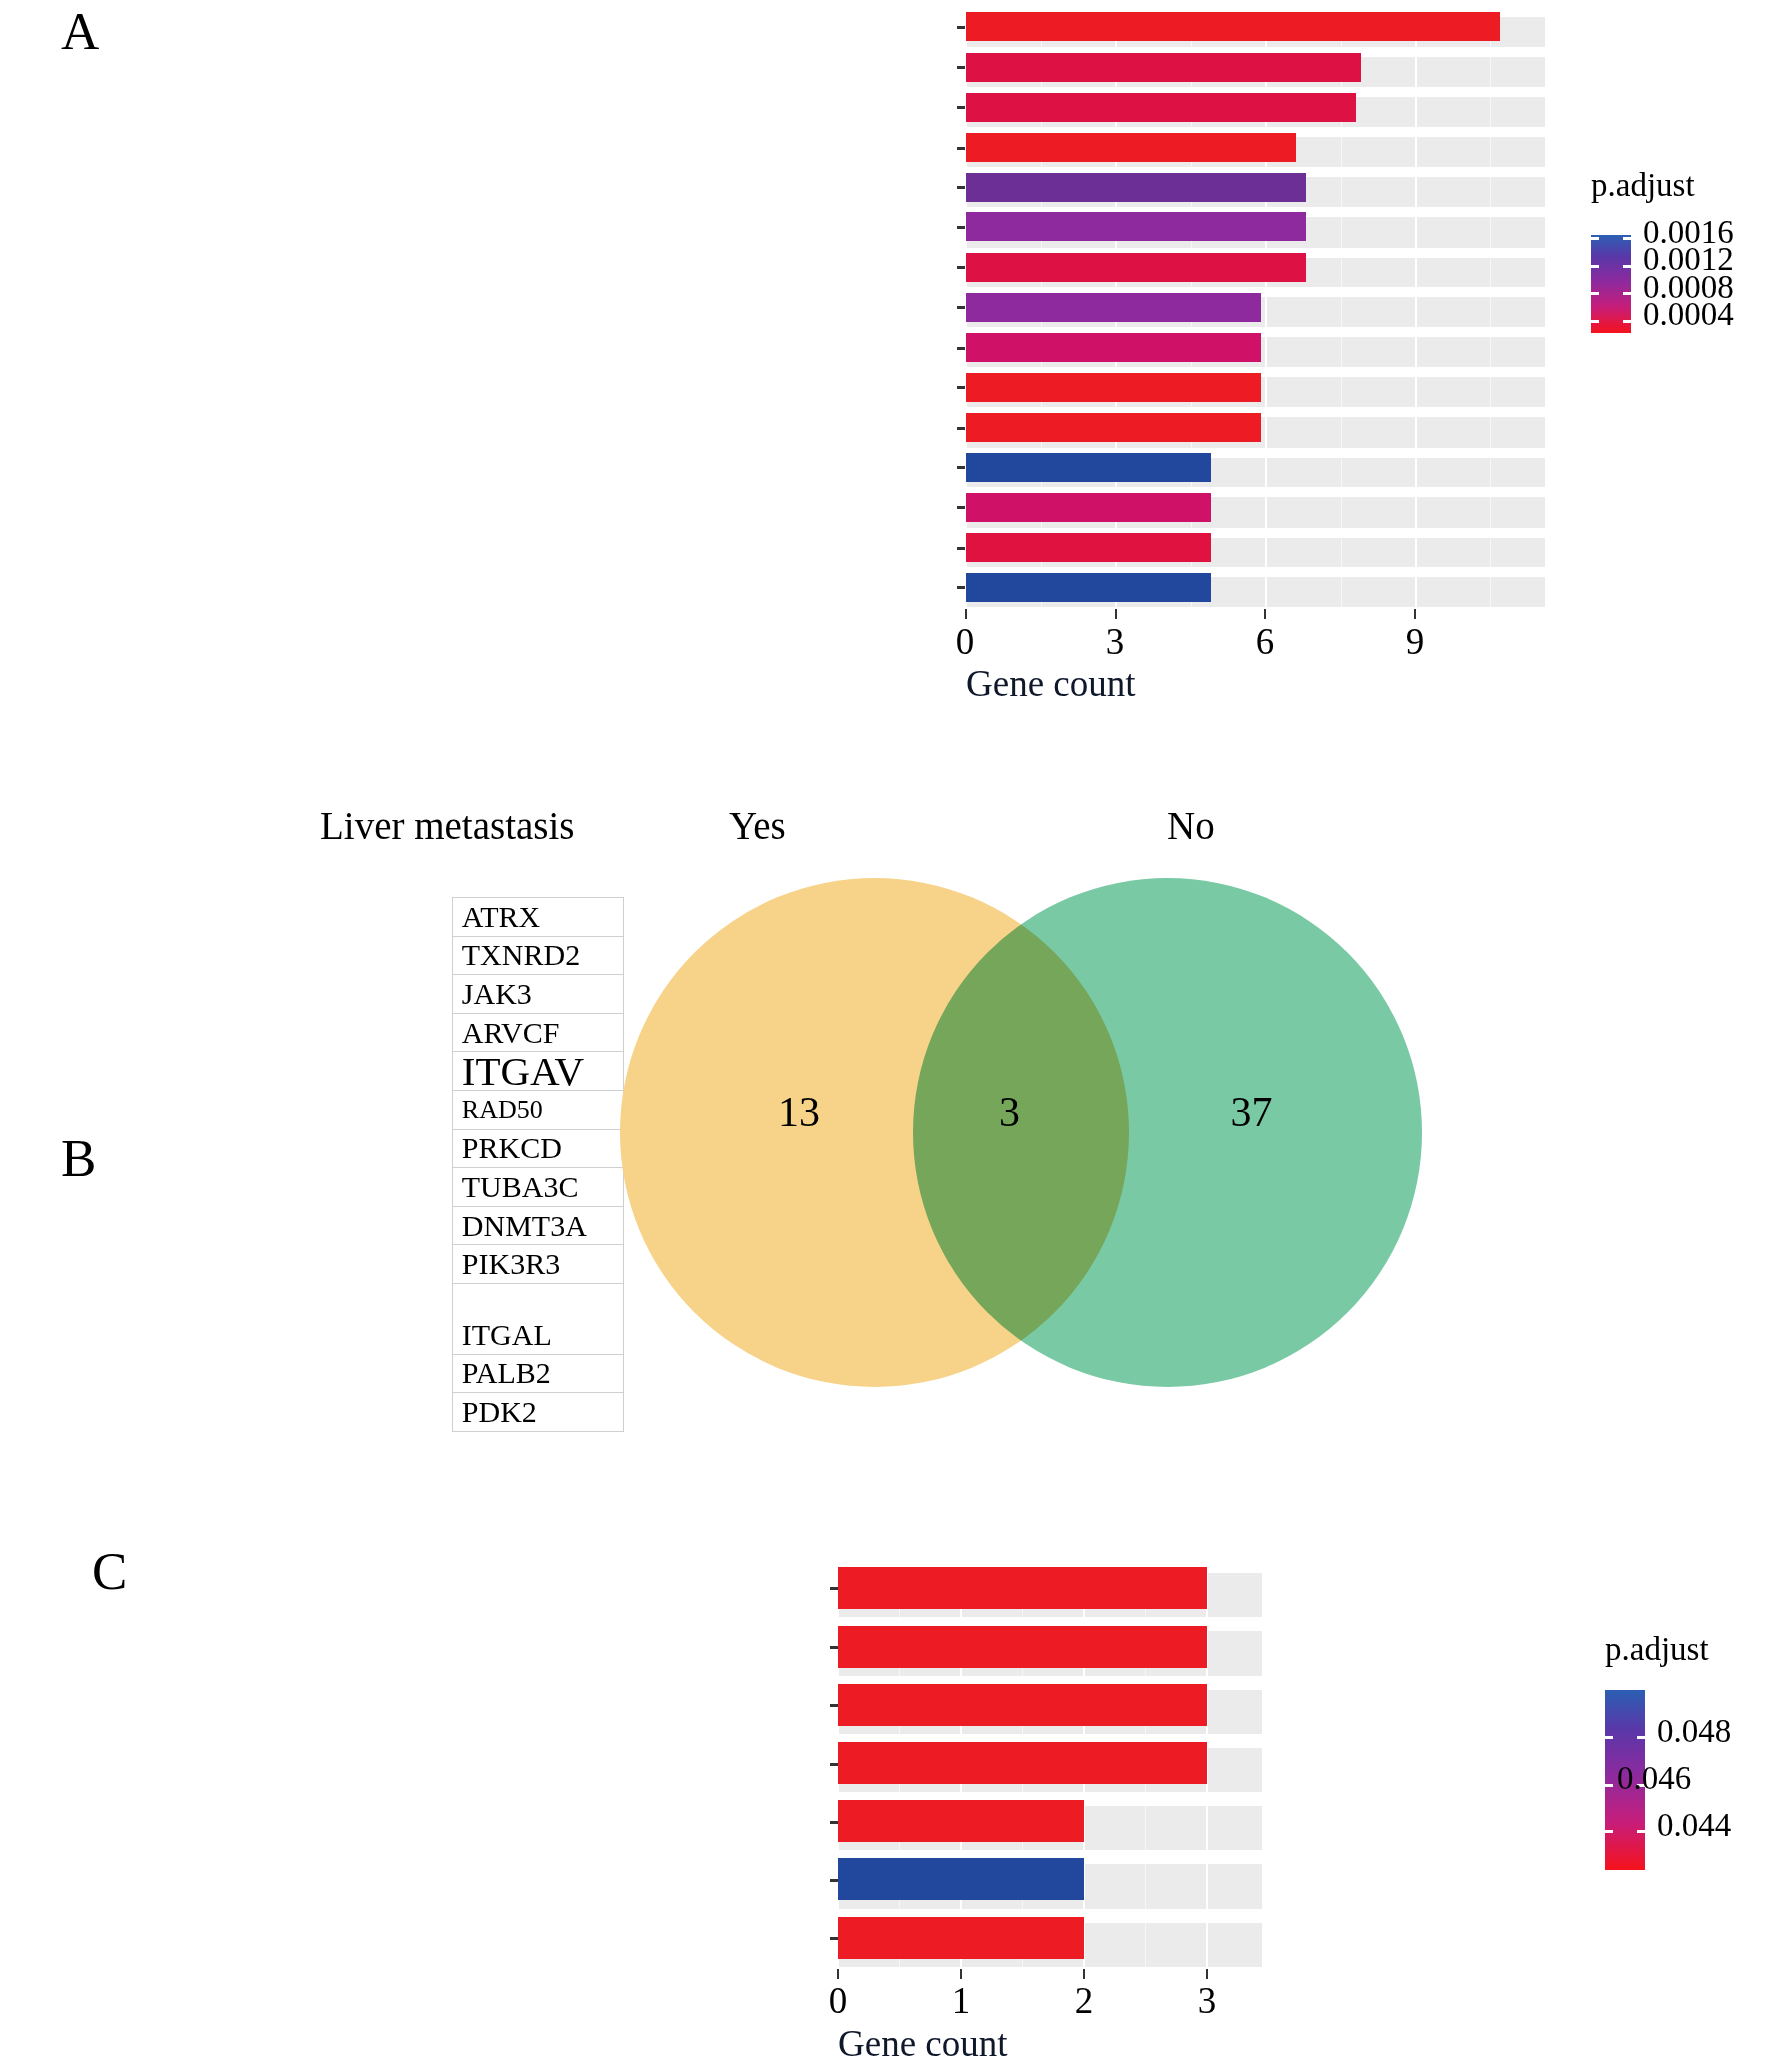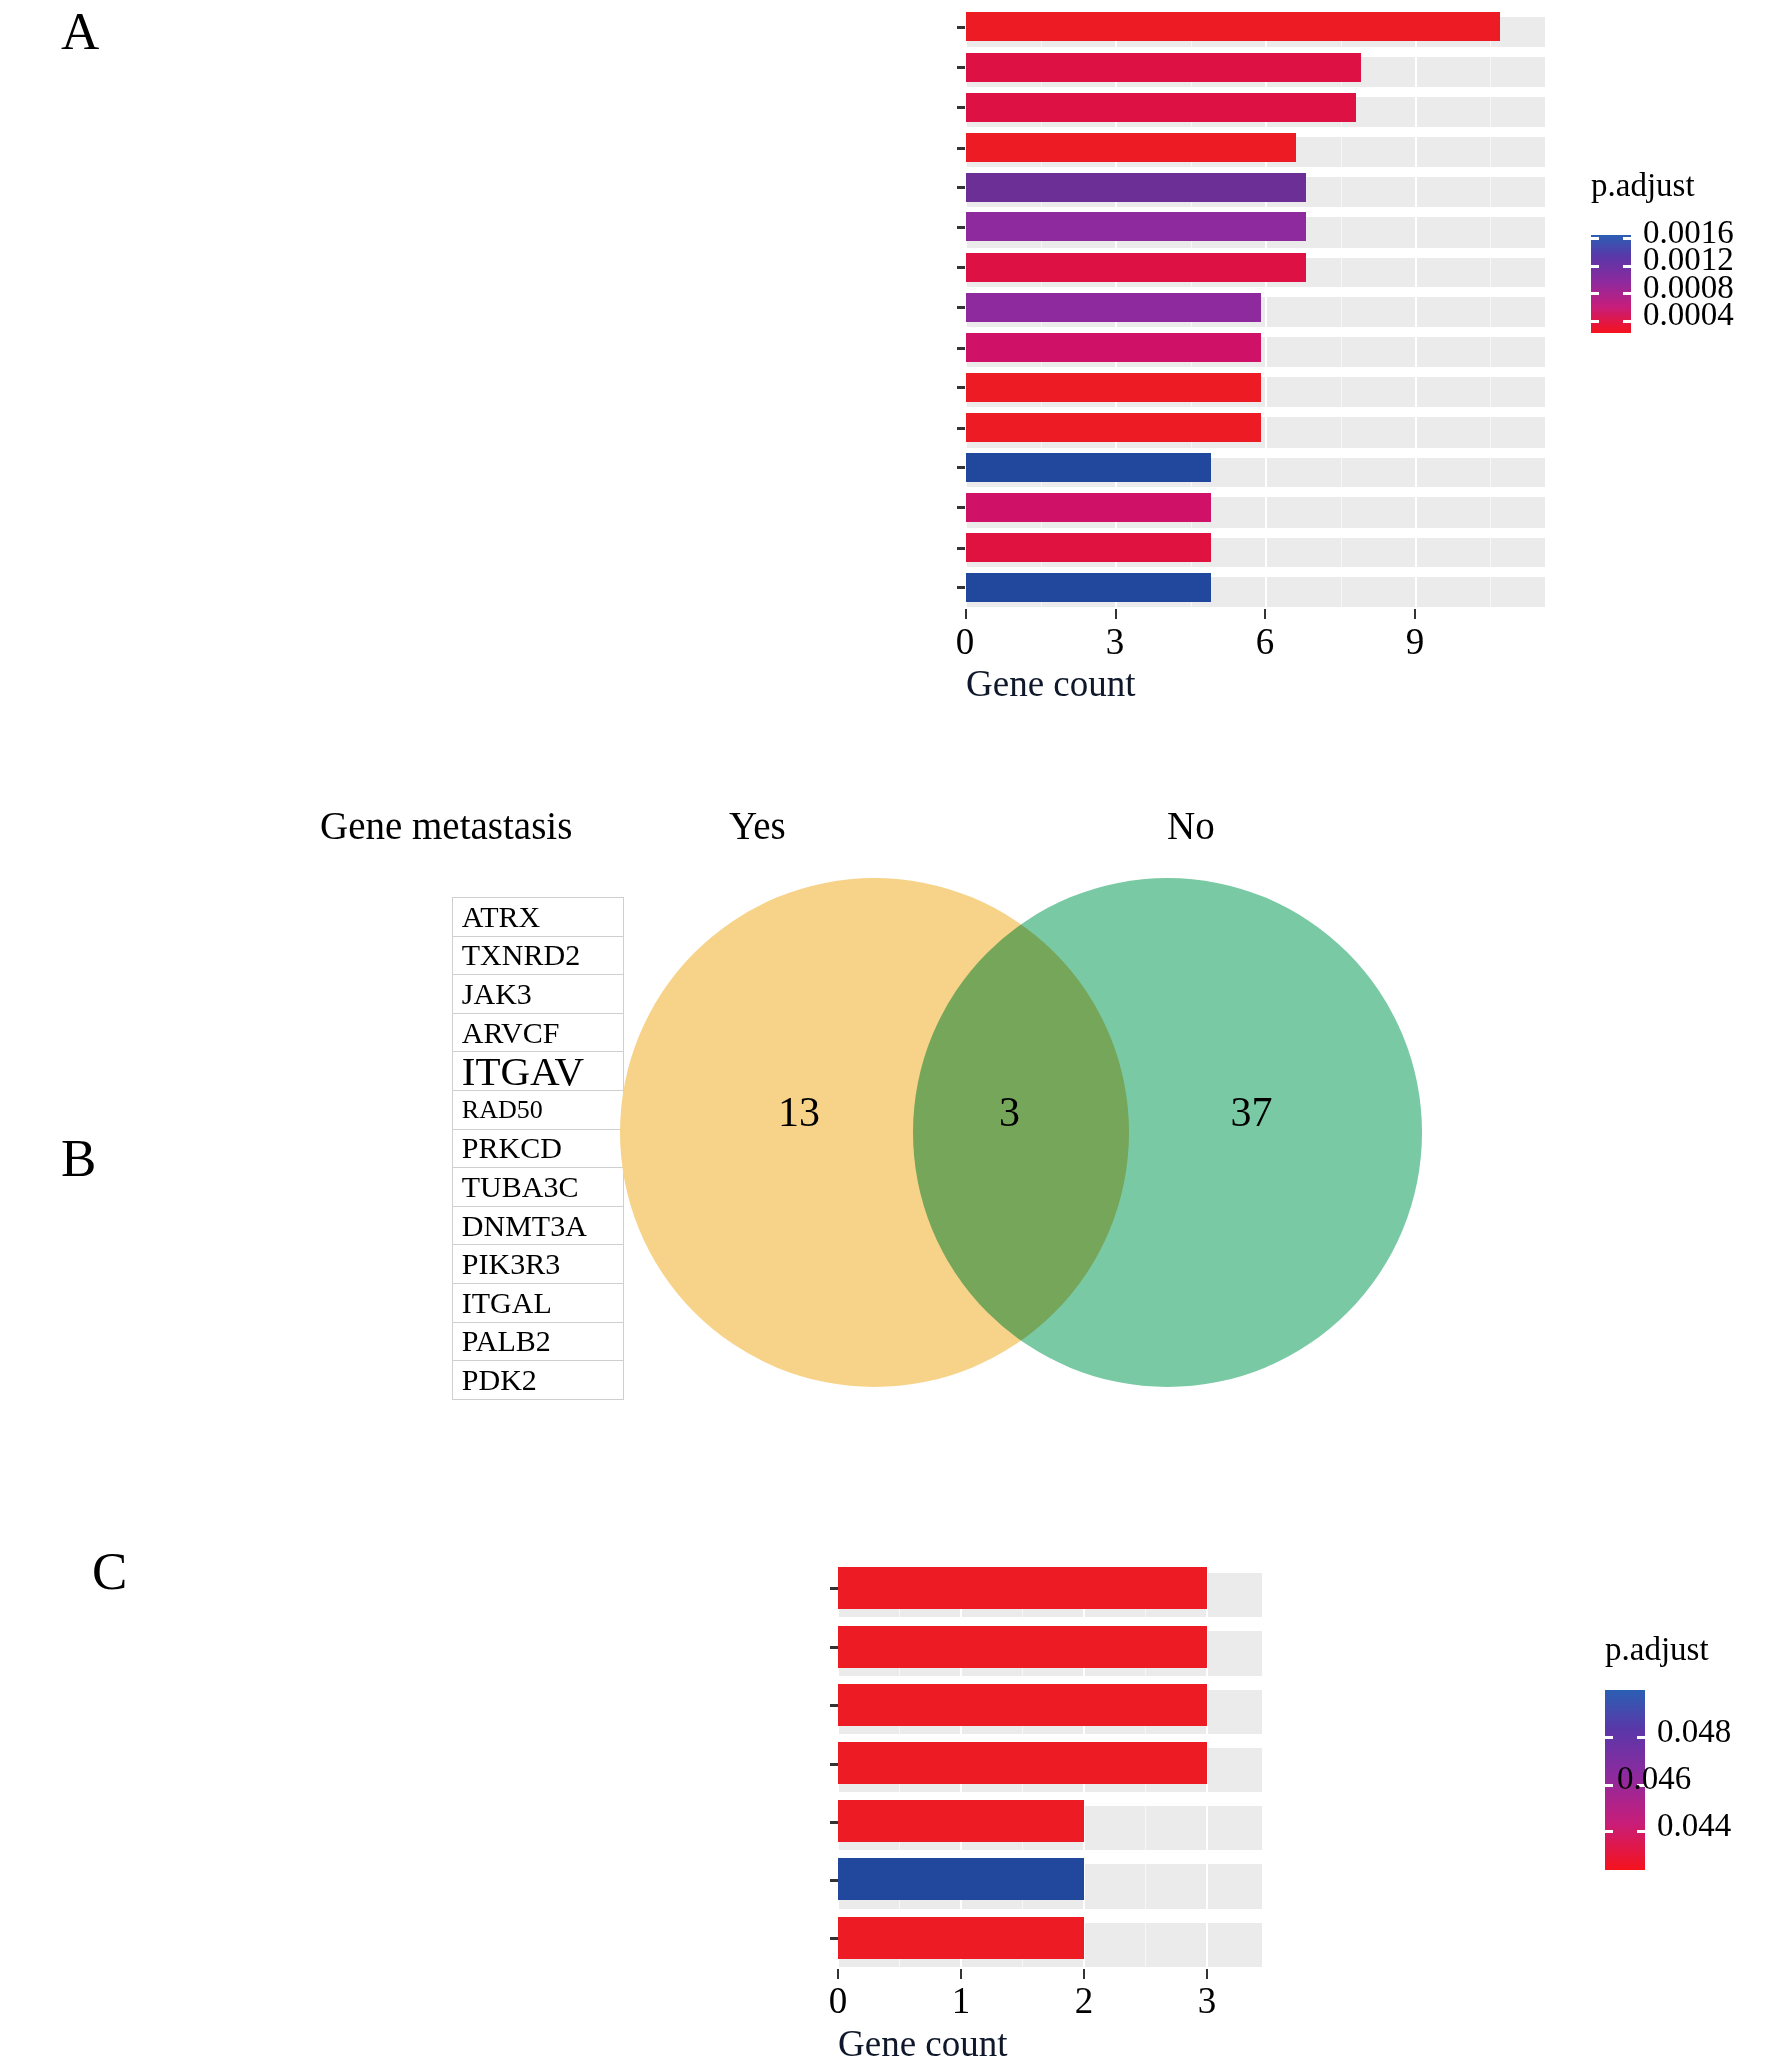--- a/index.html
+++ b/index.html
@@ -211,36 +211,36 @@
       <div class="cb-tick" style="left: 1623px; top: 292px; width: 8px;"></div>
       <div class="cb-label" style="font-size: 33px; left: 1643px; top: 269px;">0.0008</div>
       <div class="cb-tick" style="left: 1591px; top: 320px; width: 8px;"></div>
       <div class="cb-tick" style="left: 1623px; top: 320px; width: 8px;"></div>
       <div class="cb-label" style="font-size: 33px; left: 1643px; top: 296px;">0.0004</div>
     </div>
 
   <div class="panel-letter" style="left:61px; top:1422px; transform:translateY(-290px);">B</div>
 
   <div id="venn-panel">
-    <div class="venn-heading" style="left:320px; top:803px; font-size:39px;">Gene metastasis</div>
+    <div class="venn-heading" style="left:320px; top:803px; font-size:39px;">Liver metastasis</div>
     <div class="venn-heading" style="left:729px; top:803px; font-size:39px;">Yes</div>
     <div class="venn-heading" style="left:1167px; top:803px; font-size:39px;">No</div>
 
     <div class="gene-table" id="gene-table" style="left:452px; top:897px; width:172px;">
         <div class="gene-row" style="font-size: 30px; line-height: 34px;">ATRX</div>
         <div class="gene-row" style="font-size: 30px; line-height: 34px;">TXNRD2</div>
         <div class="gene-row" style="font-size: 30px; line-height: 34px;">JAK3</div>
         <div class="gene-row" style="font-size: 30px; line-height: 34px;">ARVCF</div>
         <div class="gene-row" style="font-size: 41px; line-height: 34px;">ITGAV</div>
         <div class="gene-row" style="font-size: 26px; line-height: 34px;">RAD50</div>
         <div class="gene-row" style="font-size: 30px; line-height: 34px;">PRKCD</div>
         <div class="gene-row" style="font-size: 30px; line-height: 34px;">TUBA3C</div>
         <div class="gene-row" style="font-size: 30px; line-height: 34px;">DNMT3A</div>
         <div class="gene-row" style="font-size: 30px; line-height: 34px;">PIK3R3</div>
-        <div class="gene-row" style="font-size: 30px; line-height: 34px;">ITGAL</div>
+        <div class="gene-row" style="font-size: 30px; line-height: 34px; margin-top: 32px;">ITGAL</div>
         <div class="gene-row" style="font-size: 30px; line-height: 34px;">PALB2</div>
         <div class="gene-row" style="font-size: 30px; line-height: 34px;">PDK2</div>
       </div>
 
     <div class="venn-circle" id="venn-left" style="left: 620px; top: 878px; width: 509px; height: 509px; background: rgb(247, 211, 138);"></div>
     <div class="venn-circle" id="venn-right" style="left: 913px; top: 878px; width: 509px; height: 509px; mix-blend-mode: multiply; background: rgb(121, 201, 164);"></div>
 
     <div class="venn-count" style="left:755px; top:1088px; width:88px; font-size:42px;">13</div>
     <div class="venn-count" style="left:979px; top:1088px; width:61px; font-size:42px;">3</div>
     <div class="venn-count" style="left:1203px; top:1088px; width:97px; font-size:42px;">37</div>

